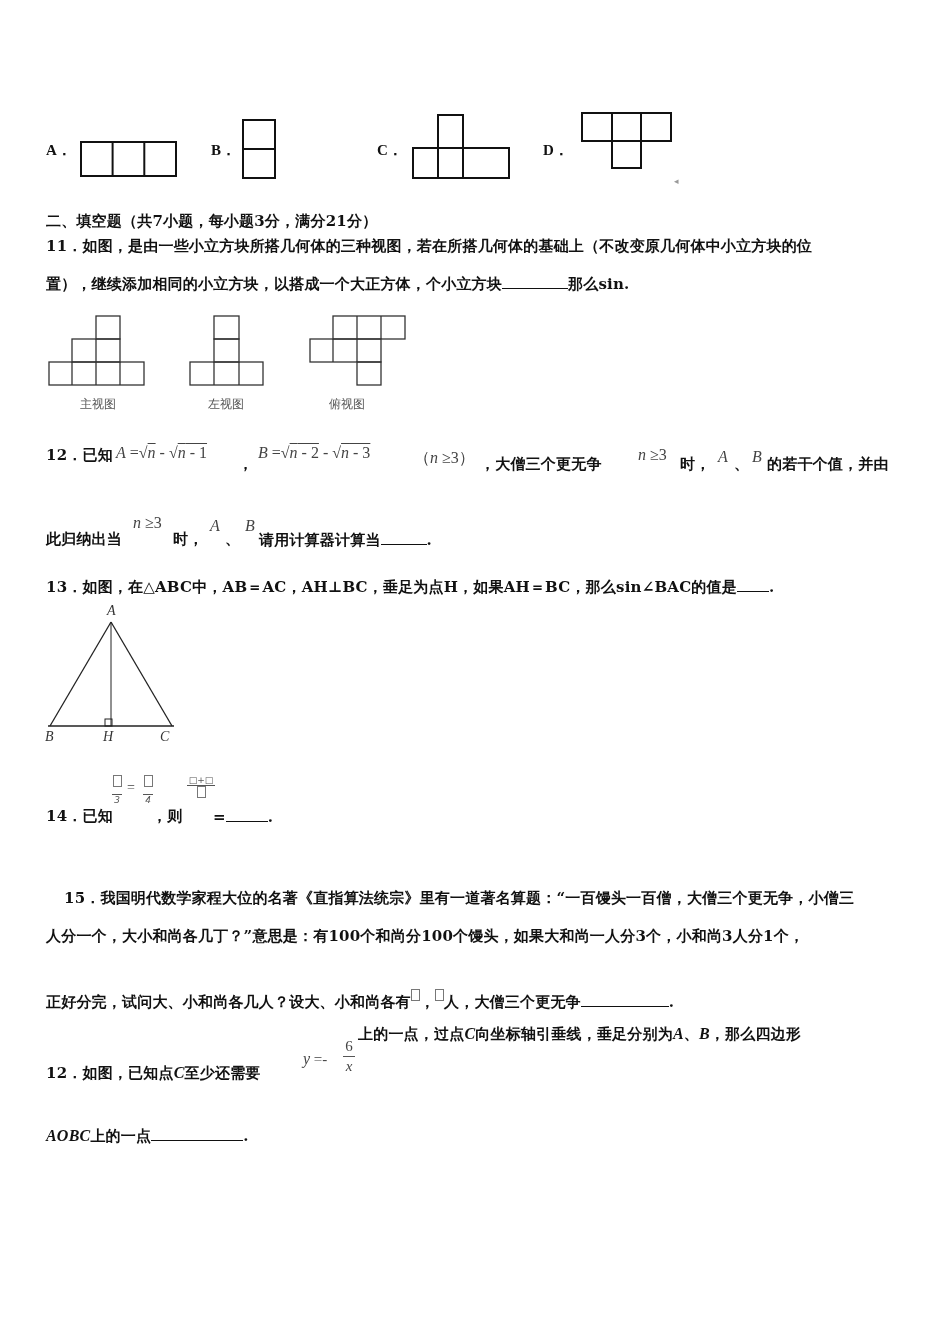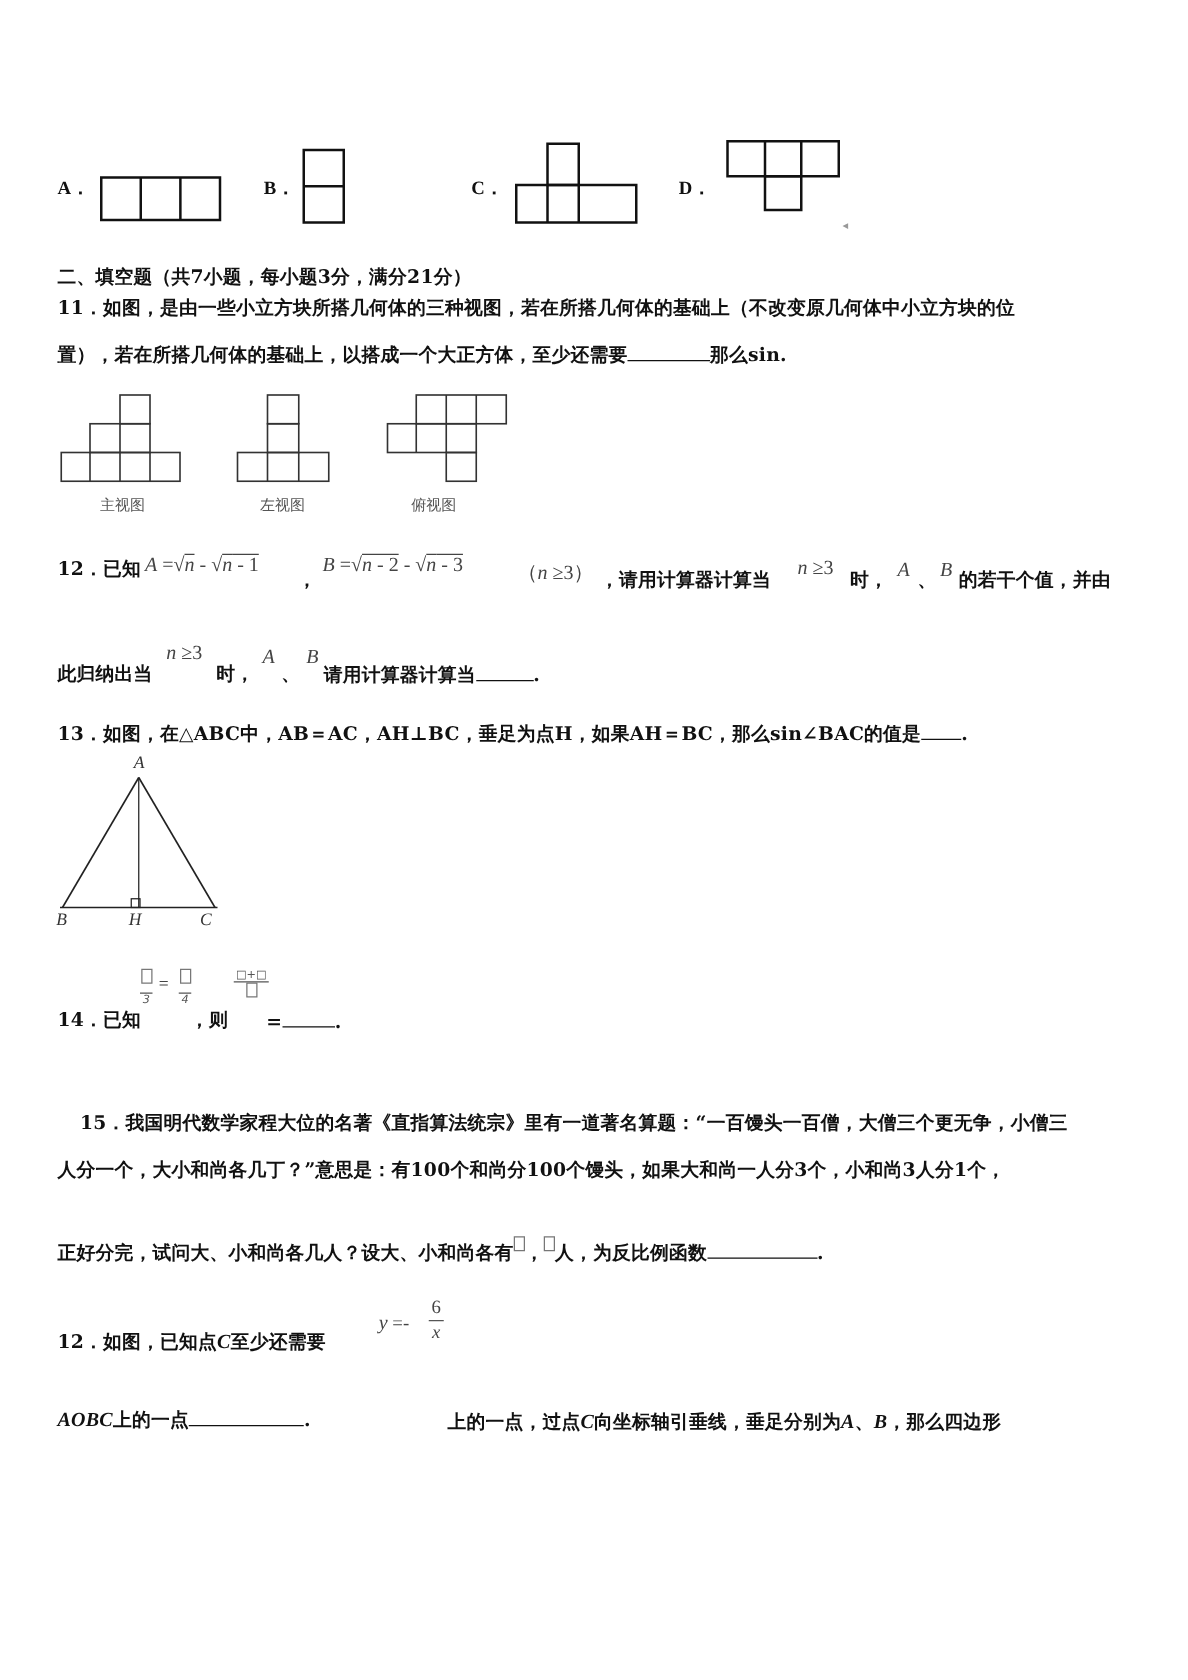--- a/index.html
+++ b/index.html
@@ -48,21 +48,21 @@
   <line class="sq" x1="31" y1="1" x2="31" y2="29"></line>
   <line class="sq" x1="60" y1="1" x2="60" y2="29"></line>
   <rect class="sq" x="31" y="29" width="29" height="27"></rect>
 </svg>
 <div class="abs" style="left:674px;top:176px;font-size:9px;color:#999;">◂</div>
 
 <div class="abs txt" style="left:46px;top:212px;">二、填空题（共7小题，每小题3分，满分21分）</div>
 
 <div class="abs txt" style="left:46px;top:237px;">11．如图，是由一些小立方块所搭几何体的三种视图，若在所搭几何体的基础上（不改变原几何体中小立方块的位</div>
 <div class="abs txt" style="left:46px;top:274px;">
-  <span>置），若在所搭几何体的基础上，以搭成一个大正方体，至少还需要</span><span class="blank" style="width:66px;"></span><span>那么sin.</span>
+  <span>置），继续添加相同的小立方块，以搭成一个大正方体，个小立方块</span><span class="blank" style="width:66px;"></span><span>那么sin.</span>
 </div>
 
 <svg style="left:48px;top:315px;" width="98" height="72">
   <rect class="sqt" x="48" y="1" width="24" height="23"></rect>
   <rect class="sqt" x="24" y="24" width="48" height="23"></rect>
   <line class="sqt" x1="48" y1="24" x2="48" y2="47"></line>
   <rect class="sqt" x="1" y="47" width="95" height="23"></rect>
   <line class="sqt" x1="24" y1="47" x2="24" y2="70"></line>
   <line class="sqt" x1="48" y1="47" x2="48" y2="70"></line>
   <line class="sqt" x1="72" y1="47" x2="72" y2="70"></line>
@@ -91,21 +91,21 @@
 
 <div class="abs txt" style="left:46px;top:446px;">12．已知</div>
 <div class="abs mathr" style="left:116px;top:444px;">
   <span class="math" style="color:#444">A</span> =√<span class="math" style="text-decoration:overline">n</span> - √<span style="text-decoration:overline"><span class="math">n</span> - 1</span>
 </div>
 <div class="abs txt" style="left:238px;top:455px;">，</div>
 <div class="abs mathr" style="left:258px;top:444px;">
   <span class="math">B</span> =√<span style="text-decoration:overline"><span class="math">n</span> - 2</span> - √<span style="text-decoration:overline"><span class="math">n</span> - 3</span>
 </div>
 <div class="abs mathr" style="left:414px;top:448px;">（<span class="math">n</span> ≥3）</div>
-<div class="abs txt" style="left:480px;top:455px;">，请用计算器计算当</div>
+<div class="abs txt" style="left:480px;top:455px;">，大僧三个更无争</div>
 <div class="abs mathr" style="left:638px;top:446px;"><span class="math">n</span> ≥3</div>
 <div class="abs txt" style="left:680px;top:455px;">时，</div>
 <div class="abs math" style="left:718px;top:448px;">A</div>
 <div class="abs txt" style="left:734px;top:455px;">、</div>
 <div class="abs math" style="left:752px;top:448px;">B</div>
 <div class="abs txt" style="left:767px;top:455px;">的若干个值，并由</div>
 
 <div class="abs txt" style="left:46px;top:530px;">此归纳出当</div>
 <div class="abs mathr" style="left:133px;top:514px;"><span class="math">n</span> ≥3</div>
 <div class="abs txt" style="left:173px;top:530px;">时，</div>
@@ -149,30 +149,30 @@
 </div>
 <div class="abs txt" style="left:46px;top:807px;">14．已知</div>
 <div class="abs txt" style="left:152px;top:807px;">，则</div>
 <div class="abs txt" style="left:213px;top:807px;">
   <span>=</span><span class="blank" style="width:42px;"></span><span>.</span>
 </div>
 
 <div class="abs txt" style="left:46px;top:889px;margin-left:18px;">15．我国明代数学家程大位的名著《直指算法统宗》里有一道著名算题：“一百馒头一百僧，大僧三个更无争，小僧三</div>
 <div class="abs txt" style="left:46px;top:927px;">人分一个，大小和尚各几丁？”意思是：有100个和尚分100个馒头，如果大和尚一人分3个，小和尚3人分1个，</div>
 <div class="abs txt" style="left:46px;top:989px;">
-  <span>正好分完，试问大、小和尚各几人？设大、小和尚各有</span><span class="small-box" style="vertical-align:6px;"></span><span>，</span><span class="small-box" style="vertical-align:6px;"></span><span>人，为反比例函数</span><span class="blank" style="width:88px;"></span><span>.</span>
+  <span>正好分完，试问大、小和尚各几人？设大、小和尚各有</span><span class="small-box" style="vertical-align:6px;"></span><span>，</span><span class="small-box" style="vertical-align:6px;"></span><span>人，大僧三个更无争</span><span class="blank" style="width:88px;"></span><span>.</span>
 </div>
 
 <div class="abs txt" style="left:46px;top:1064px;">
   <span>12．如图，已知点</span><span class="math" style="color:#111;font-weight:bold;">C</span><span>至少还需要</span>
 </div>
 <div class="abs mathr" style="left:303px;top:1050px;font-size:15px;"><span class="math">y</span> =-</div>
 <div class="abs" style="left:343px;top:1038px;width:12px;text-align:center;">
   <div class="mathr" style="font-size:15px;">6</div>
   <div style="border-top:1px solid #555;margin:1px 0;"></div>
   <div class="math" style="font-size:15px;">x</div>
 </div>
-<div class="abs txt" style="left:358px;top:1128px;">
+<div class="abs txt" style="left:358px;top:1025px;">
   <span>上的一点，过点</span><span class="math" style="color:#111;font-weight:bold;">C</span><span>向坐标轴引垂线，垂足分别为</span><span class="math" style="color:#111;font-weight:bold;">A</span><span>、</span><span class="math" style="color:#111;font-weight:bold;">B</span><span>，那么四边形</span>
 </div>
 <div class="abs txt" style="left:46px;top:1126px;">
   <span class="math" style="color:#111;font-weight:bold;">AOBC</span><span>上的一点</span><span class="blank" style="width:92px;"></span><span>.</span>
 </div>
 
 </body></html>

